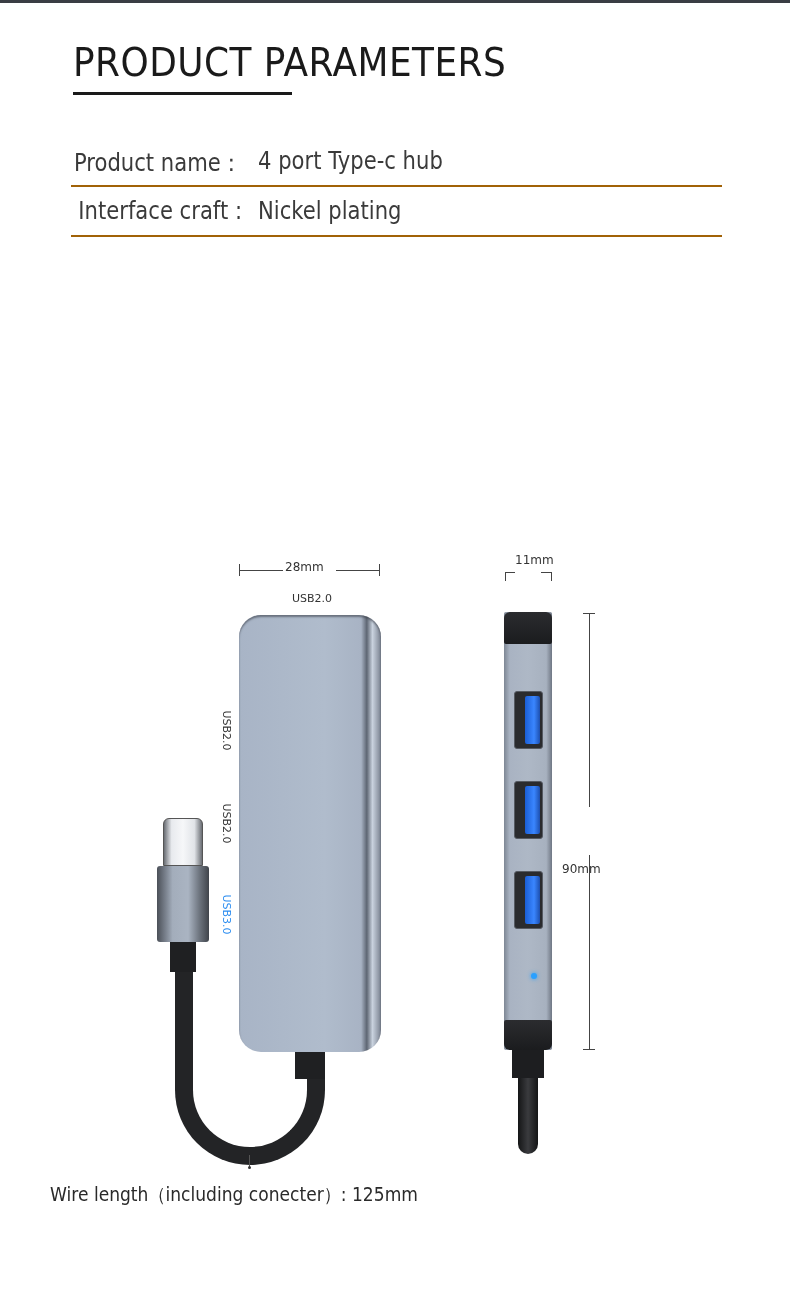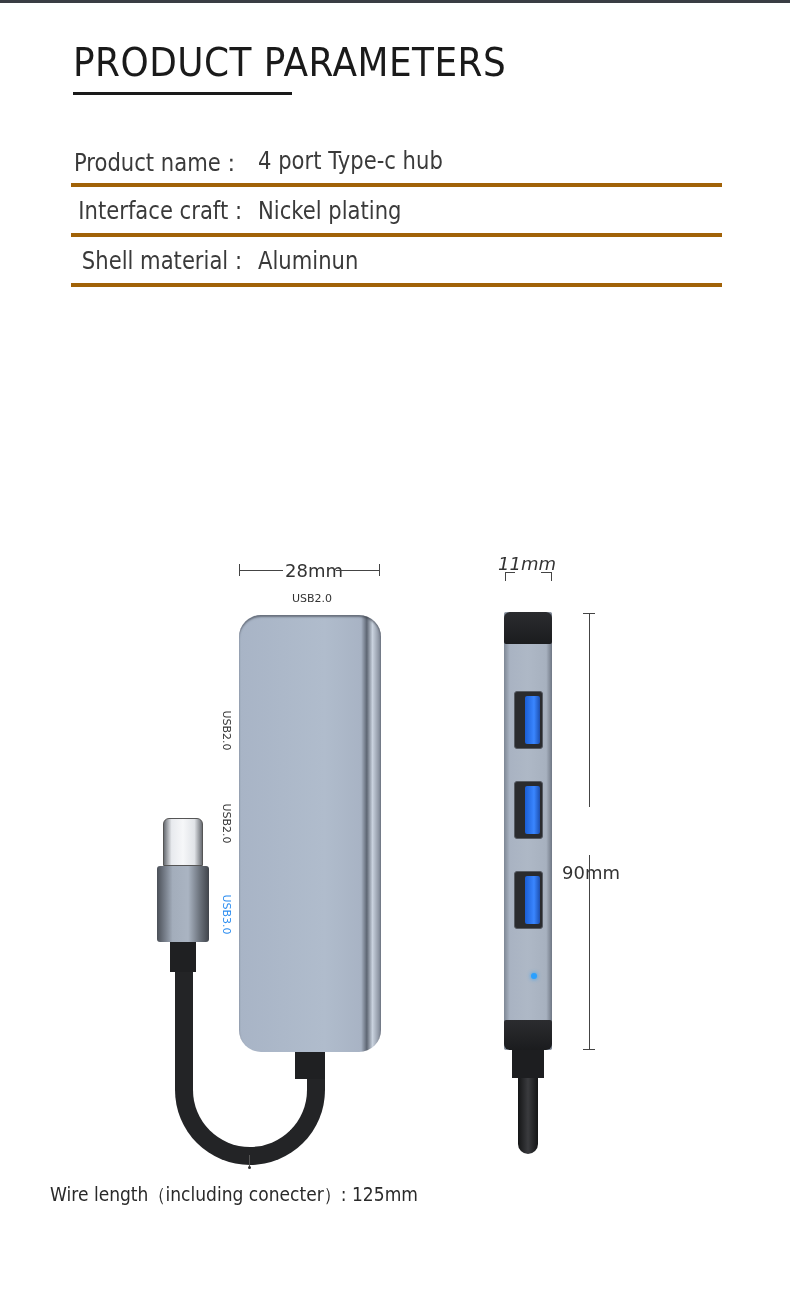--- a/index.html
+++ b/index.html
@@ -5,25 +5,25 @@
     * { box-sizing: border-box; margin: 0; padding: 0; }
     html, body { width: 790px; height: 1301px; background: #ffffff; overflow: hidden; }
     body { position: relative; font-family: "Liberation Sans", "DejaVu Sans", sans-serif; color: #333; }
 
     .top-strip { position: absolute; left: 0; top: 0; width: 790px; height: 3px; background: #3a3d44; }
 
     .title { position: absolute; left: 73px; top: 40px; font-size: 39px; font-weight: 400; letter-spacing: 0.5px; color: #1a1a1a; font-family: "DejaVu Sans", sans-serif; transform: scaleX(0.92); transform-origin: left center; }
     .title-underline { position: absolute; left: 73px; top: 92px; width: 219px; height: 3px; background: #1a1a1a; }
 
     .params { position: absolute; left: 71px; top: 137px; width: 651px; }
-    .row { position: relative; height: 50px; border-bottom: 4px solid #a16207; }
+    .row { position: relative; height: 50px; border-bottom: 2px solid #a16207; }
     .row .label { position: absolute; right: 480px; top: 10px; font-size: 24px; color: #3a3a3a; white-space: nowrap; font-family: "DejaVu Sans", sans-serif; transform: scaleX(0.88); transform-origin: right center; }
     .row .value { position: absolute; left: 187px; top: 10px; font-size: 24px; color: #3a3a3a; white-space: nowrap; font-family: "DejaVu Sans", sans-serif; transform: scaleX(0.88); transform-origin: left center; }
 
-    .dim-text { position: absolute; font-size: 18px; color: #333; font-family: "DejaVu Sans", sans-serif; white-space: nowrap; }
+    .dim-text { position: absolute; font-size: 12px; color: #333; font-family: "DejaVu Sans", sans-serif; white-space: nowrap; }
     .small-label { position: absolute; font-size: 11px; color: #333; font-family: "DejaVu Sans", sans-serif; white-space: nowrap; }
     .rot { transform: rotate(90deg); transform-origin: center center; }
 
     .line { position: absolute; background: #444; }
 
     .hub-front { position: absolute; left: 239px; top: 615px; width: 142px; height: 437px; border-radius: 22px; background: linear-gradient(90deg, #a8b4c6 0%, #b0bccc 60%, #a8b3c4 86%, #5e6673 90%, #c9d2de 94%, #7a8290 100%); box-shadow: inset 0 2px 2px rgba(60,65,75,0.6); }
     .hub-front-tail { position: absolute; left: 295px; top: 1052px; width: 30px; height: 27px; background: #1f2022; }
 
     .cable { position: absolute; left: 175px; top: 940px; width: 150px; height: 225px; border: 18px solid #232426; border-top: none; border-radius: 0 0 75px 75px; }
     .cable-hide { position: absolute; left: 193px; top: 940px; width: 114px; height: 140px; background: #fff; }
@@ -55,24 +55,20 @@
 
 <div class="params">
   <div class="row">
     <span class="label">Product name：</span>
     <span class="value">4 port Type-c hub</span>
   </div>
   <div class="row">
     <span class="label">Interface craft :</span>
     <span class="value">Nickel plating</span>
   </div>
-  <div class="row">
-    <span class="label">Shell material :</span>
-    <span class="value">Aluminun</span>
-  </div>
 </div>
 
 <div>
 
   <div class="line" style="left:239px; top:564px; width:1px; height:12px;"></div>
   <div class="line" style="left:239px; top:570px; width:44px; height:1px;"></div>
   <div class="dim-text" style="left:285px; top:560px;">28mm</div>
   <div class="line" style="left:336px; top:570px; width:43px; height:1px;"></div>
   <div class="line" style="left:379px; top:564px; width:1px; height:12px;"></div>
   <div class="small-label" style="left:292px; top:592px;">USB2.0</div>
@@ -90,21 +86,21 @@
   <div class="small-label rot" style="left:206px; top:724px;">USB2.0</div>
   <div class="small-label rot" style="left:206px; top:817px;">USB2.0</div>
   <div class="small-label rot" style="left:206px; top:908px; color:#2a8cf0;">USB3.0</div>
 
   <div class="wire-tick"></div>
   <div class="wire-dot"></div>
 </div>
 
 <div>
 
-  <div class="dim-text" style="left:498px; top:553px;font-style:italic;">11mm</div>
+  <div class="dim-text" style="left:515px; top:553px;">11mm</div>
   <div class="line" style="left:505px; top:572px; width:1px; height:9px;"></div>
   <div class="line" style="left:505px; top:572px; width:10px; height:1px;"></div>
   <div class="line" style="left:541px; top:572px; width:10px; height:1px;"></div>
   <div class="line" style="left:551px; top:572px; width:1px; height:9px;"></div>
 
   <div class="hub-side"></div>
   <div class="side-cap-top"></div>
   <div class="side-cap-bot"></div>
   <div class="side-neck"></div>
   <div class="side-cable"></div>

